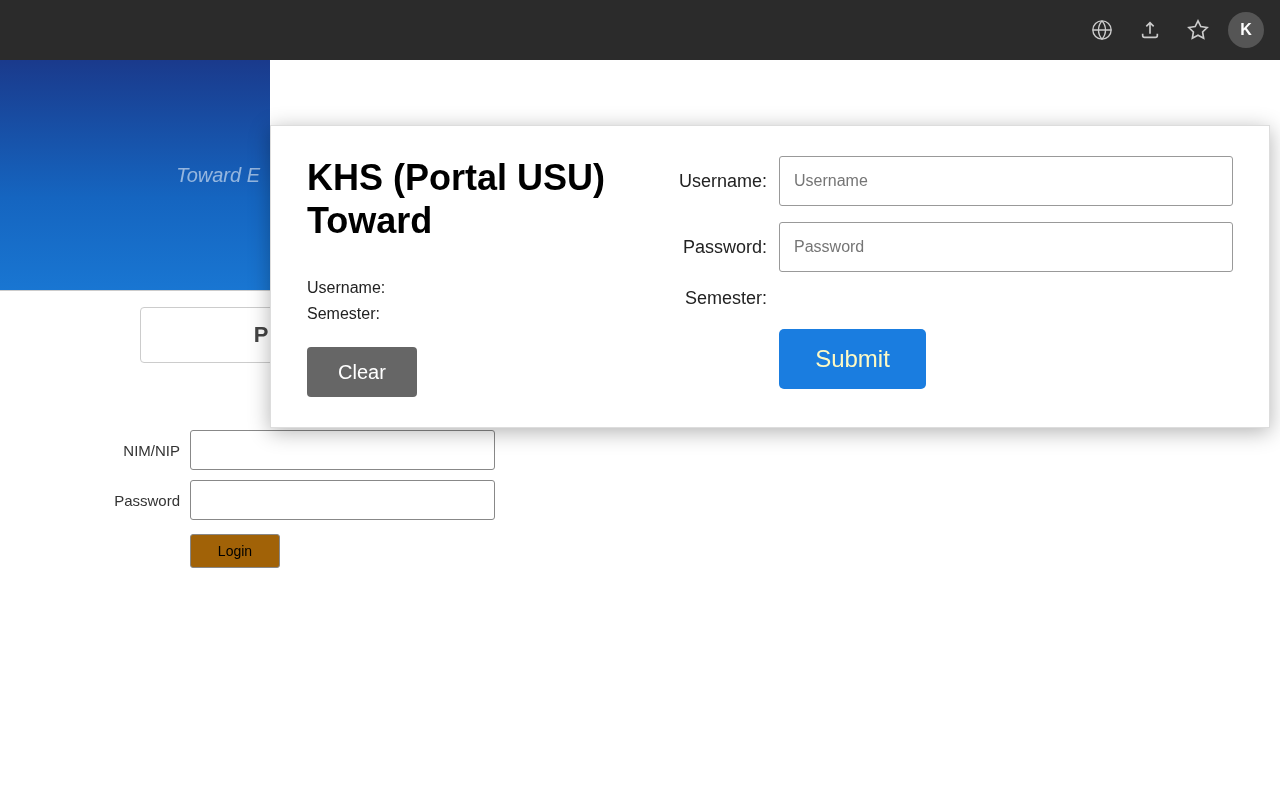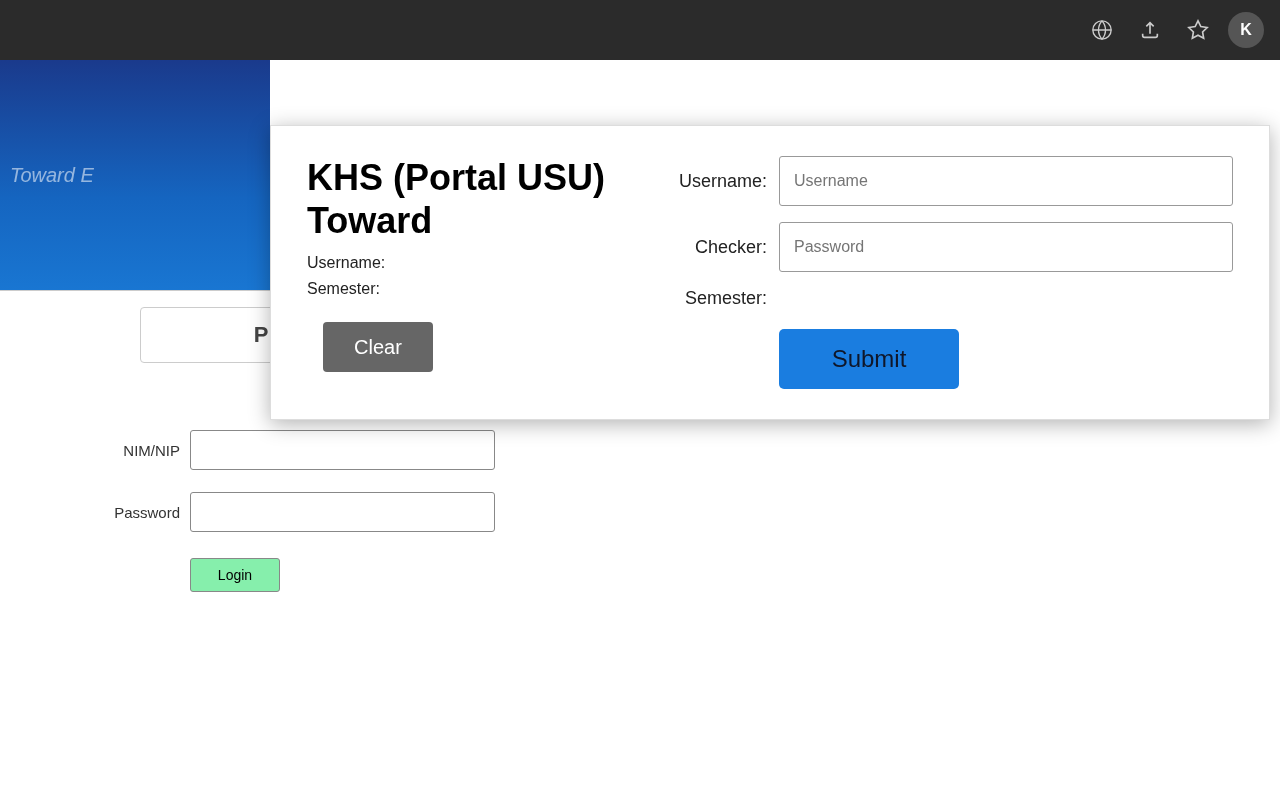--- a/index.html
+++ b/index.html
@@ -62,21 +62,21 @@
     .portal-header {
       position: absolute;
       top: 0;
       left: 0;
       width: 270px;
       height: 230px;
       background: linear-gradient(180deg, #1a3a8c 0%, #1565c0 60%, #1976d2 100%);
       overflow: hidden;
       display: flex;
       align-items: center;
-      justify-content: flex-start;
+      justify-content: flex-end;
     }
 
     .portal-header-text {
       color: rgba(255,255,255,0.55);
       font-style: italic;
       font-size: 20px;
       font-weight: 300;
       padding: 10px;
     }
 
@@ -112,21 +112,21 @@
       color: #444;
     }
 
     
     .bg-login-form {
       position: absolute;
       top: 370px;
       left: 90px;
       display: flex;
       flex-direction: column;
-      gap: 22px;
+      gap: 10px;
     }
 
     .bg-login-row {
       display: flex;
       align-items: center;
       gap: 10px;
     }
 
     .bg-login-label {
       font-size: 15px;
@@ -145,21 +145,21 @@
     }
 
     .bg-login-button-row {
       margin-top: 4px;
       padding-left: 100px;
     }
 
     .bg-login-button {
       width: 90px;
       height: 34px;
-      background: #86efac;
+      background: #a16207;
       border: 1px solid #888;
       border-radius: 3px;
       font-size: 14px;
       cursor: pointer;
     }
 
     
     .popup {
       position: absolute;
       top: 65px;
@@ -179,40 +179,39 @@
       display: flex;
       flex-direction: column;
       min-width: 300px;
     }
 
     .popup-title {
       font-size: 36px;
       font-weight: bold;
       color: #000;
       line-height: 1.2;
-      margin-bottom: 12px;
+      margin-bottom: 37px;
     }
 
     .popup-info-row {
       font-size: 16px;
       color: #222;
       margin-bottom: 8px;
     }
 
     .popup-clear-btn {
       margin-top: 16px;
       width: 110px;
       height: 50px;
       background: #666;
       color: white;
       border: none;
       border-radius: 4px;
       font-size: 20px;
       cursor: pointer;
-      margin-left: 16px;
     }
 
     
     .popup-right {
       display: flex;
       flex-direction: column;
       gap: 16px;
       flex: 1;
     }
 
@@ -235,24 +234,24 @@
       border: 1px solid #999;
       border-radius: 3px;
       padding: 0 14px;
       font-size: 16px;
       color: #701a75;
     }
 
     .popup-submit-btn {
       margin-top: 4px;
       margin-left: 132px;
-      width: 180px;
+      width: 147px;
       height: 60px;
       background: #1a7de0;
-      color: #0f172a;
+      color: #fef9c3;
       border: none;
       border-radius: 5px;
       font-size: 24px;
       cursor: pointer;
     }
   </style>
 </head>
 <body>
 
 <div class="browser-bar">
@@ -320,21 +319,21 @@
       </div>
       <button class="popup-clear-btn">Clear</button>
     </div>
 
     <div class="popup-right">
       <div class="popup-field-row">
         <span class="popup-field-label">Username:</span>
         <input class="popup-field-input" type="text" placeholder="Username" style="">
       </div>
       <div class="popup-field-row">
-        <span class="popup-field-label">Checker:</span>
+        <span class="popup-field-label">Password:</span>
         <input class="popup-field-input" type="password" placeholder="Password" style="">
       </div>
       <div class="popup-field-row">
         <span class="popup-field-label">Semester:</span>
       </div>
       <div>
         <button class="popup-submit-btn">Submit</button>
       </div>
     </div>
 

